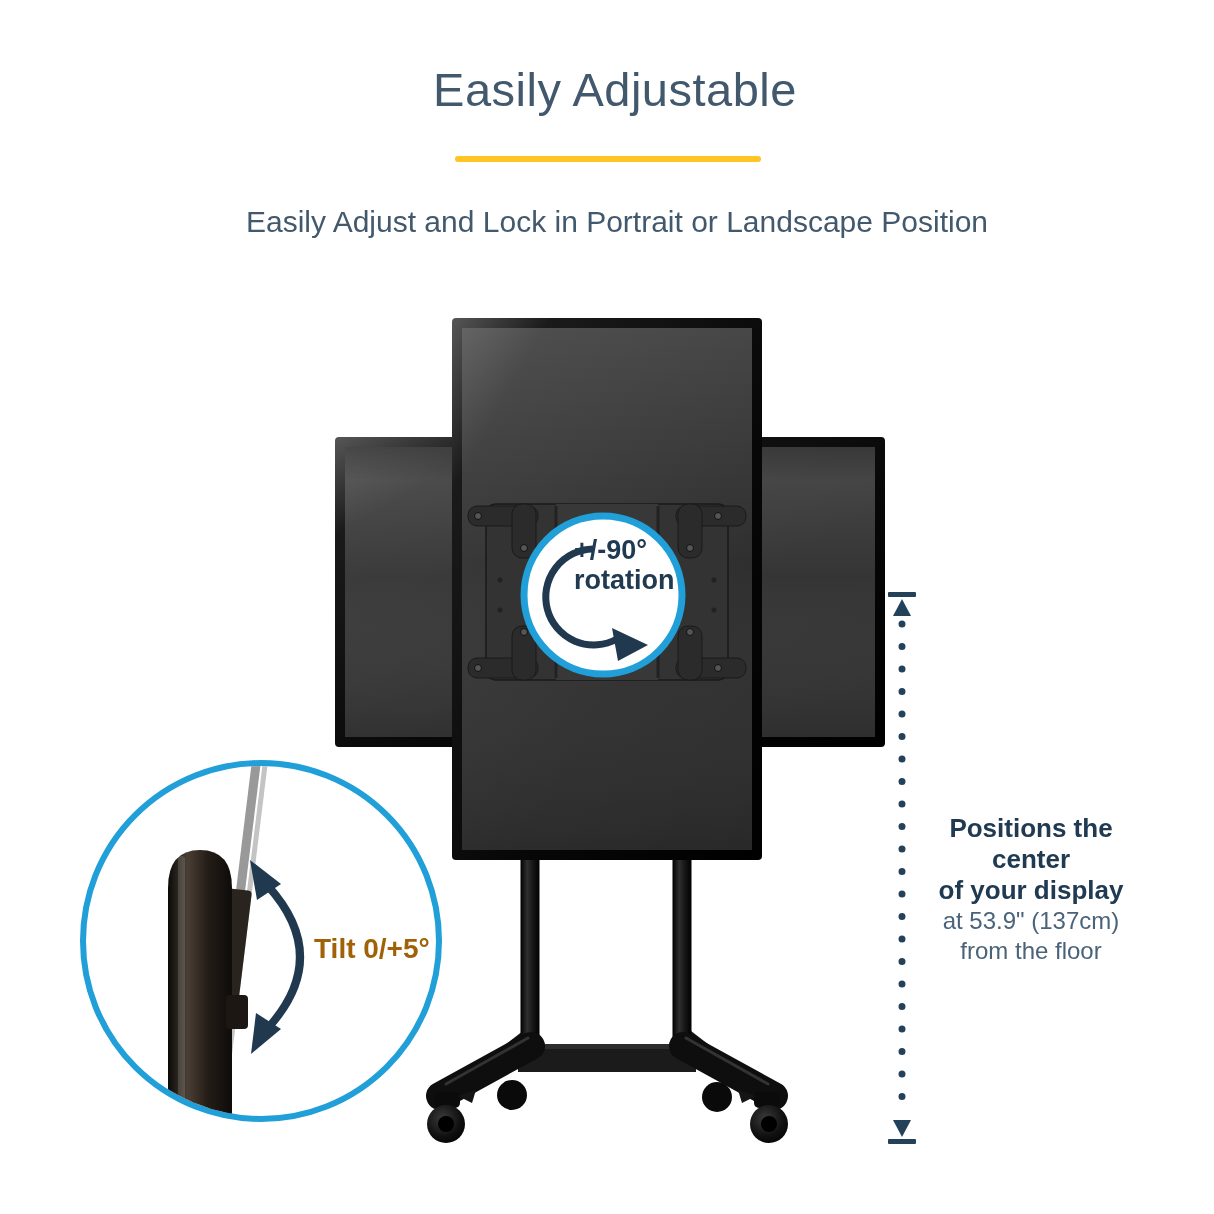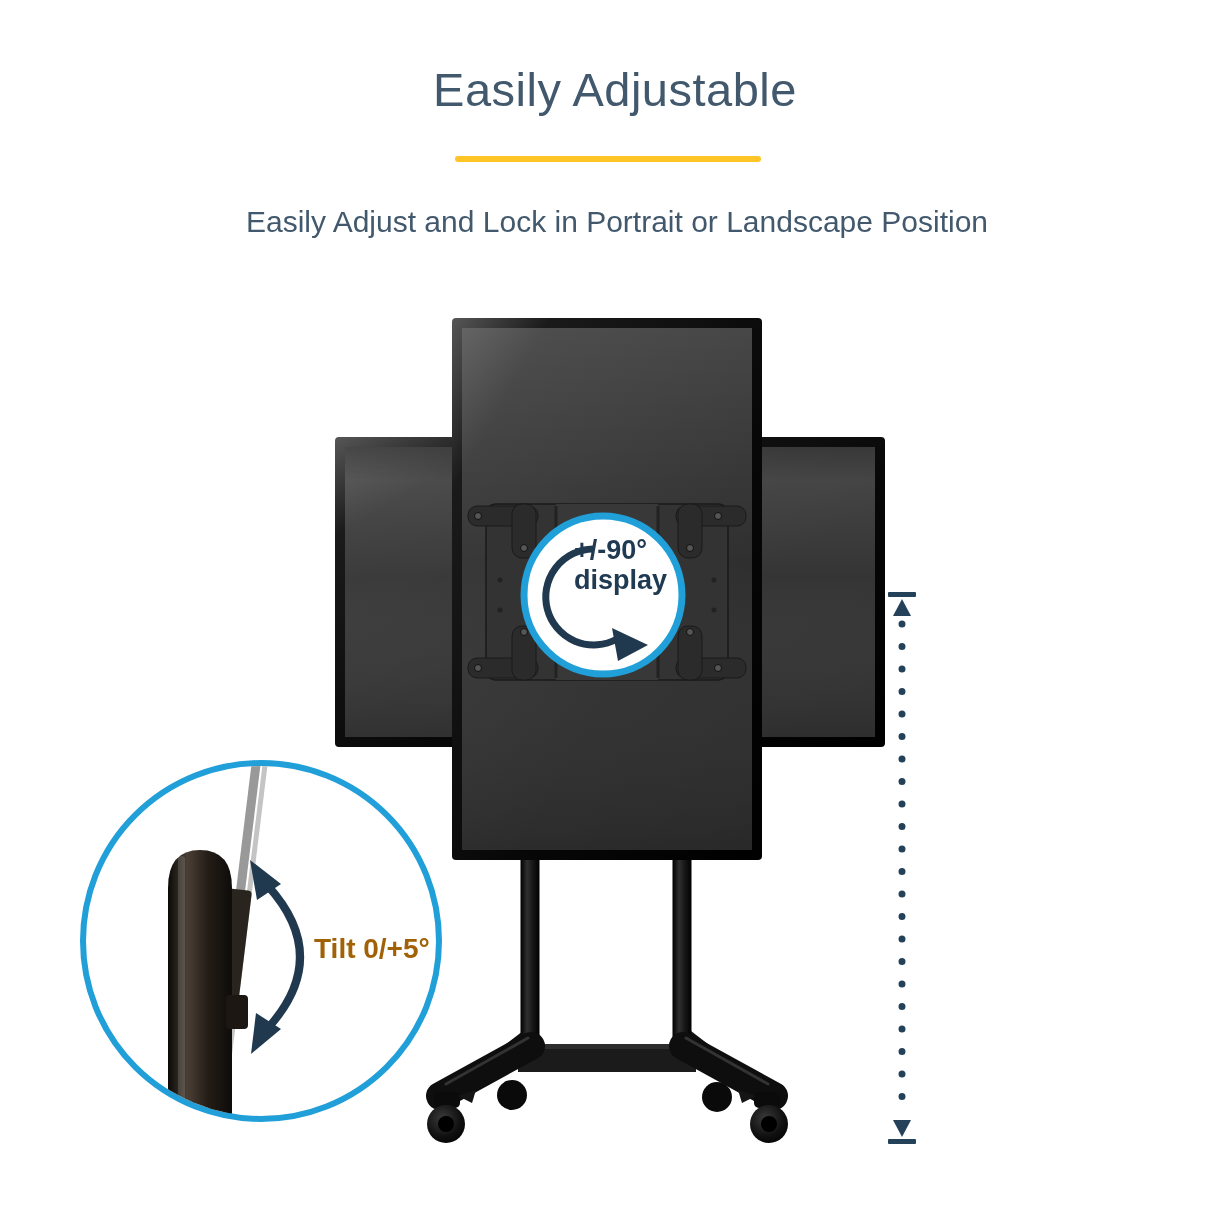--- a/index.html
+++ b/index.html
@@ -192,19 +192,25 @@
       </g>
     </g>
   </svg>
 
   <div class="page-title">Easily Adjustable</div>
   <div class="title-rule"></div>
   <div class="page-subtitle">Easily Adjust and Lock in Portrait or Landscape Position</div>
 
   <div class="rot-label">
     <div>+/-90°</div>
-    <div>display</div>
+    <div>rotation</div>
   </div>
 
   <div class="tilt-label">Tilt 0/+5°</div>
 
+  <div class="measure-text">
+    <div class="b">Positions the center</div>
+    <div class="b">of your display</div>
+    <div class="r">at 53.9" (137cm)</div>
+    <div class="r">from the floor</div>
+  </div>
 
 </div>
 
 </body></html>

